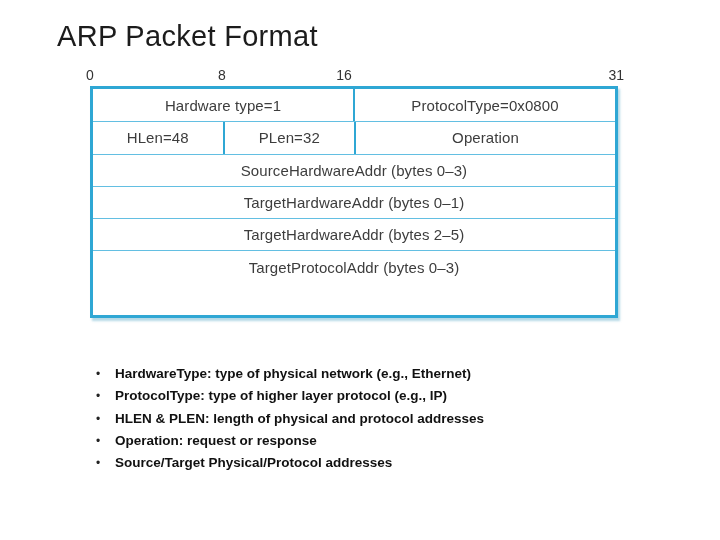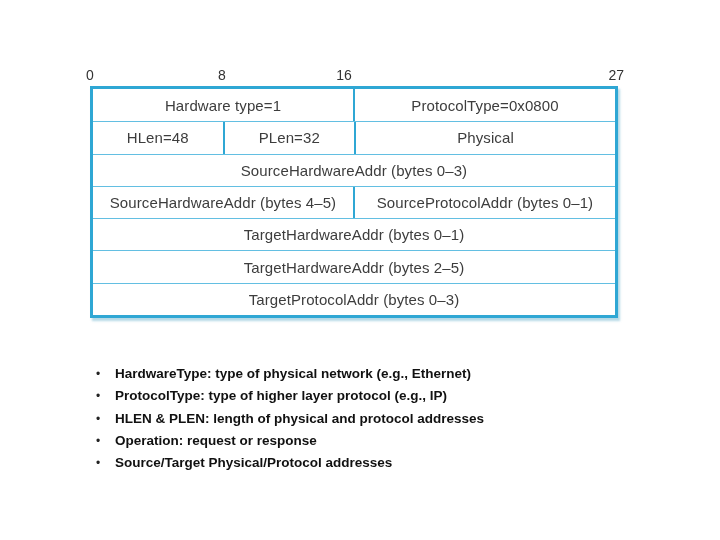--- a/index.html
+++ b/index.html
@@ -79,46 +79,43 @@
     font-size: 12px;
     color: #222222;
     font-weight: normal;
   }
 </style>
 </head>
 <body>
 
 <div class="slide">
 
+  <h1 class="title">ARP Packet Format</h1>
 
   <div class="diagram">
 
     <div class="bit-scale">
       <span class="bit bit-0">0</span>
       <span class="bit bit-8">8</span>
       <span class="bit bit-16">16</span>
-      <span class="bit bit-31">27</span>
+      <span class="bit bit-31">31</span>
     </div>
 
     <div class="packet-table">
       <div class="prow">
         <div class="cell span16">Hardware type=1</div>
         <div class="cell span16">ProtocolType=0x0800</div>
       </div>
       <div class="prow">
         <div class="cell span8">HLen=48</div>
         <div class="cell span8">PLen=32</div>
-        <div class="cell span16">Physical</div>
+        <div class="cell span16">Operation</div>
       </div>
       <div class="prow">
         <div class="cell span32">SourceHardwareAddr (bytes 0–3)</div>
-      </div>
-      <div class="prow">
-        <div class="cell span16">SourceHardwareAddr (bytes 4–5)</div>
-        <div class="cell span16">SourceProtocolAddr (bytes 0–1)</div>
       </div>
       <div class="prow">
         <div class="cell span16">TargetHardwareAddr (bytes 0–1)</div>
       </div>
       <div class="prow">
         <div class="cell span32">TargetHardwareAddr (bytes 2–5)</div>
       </div>
       <div class="prow">
         <div class="cell span32">TargetProtocolAddr (bytes 0–3)</div>
       </div>

